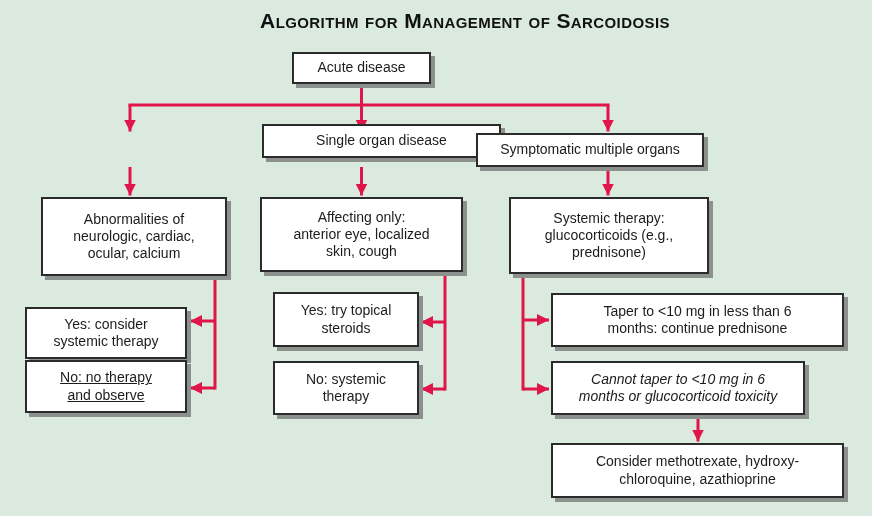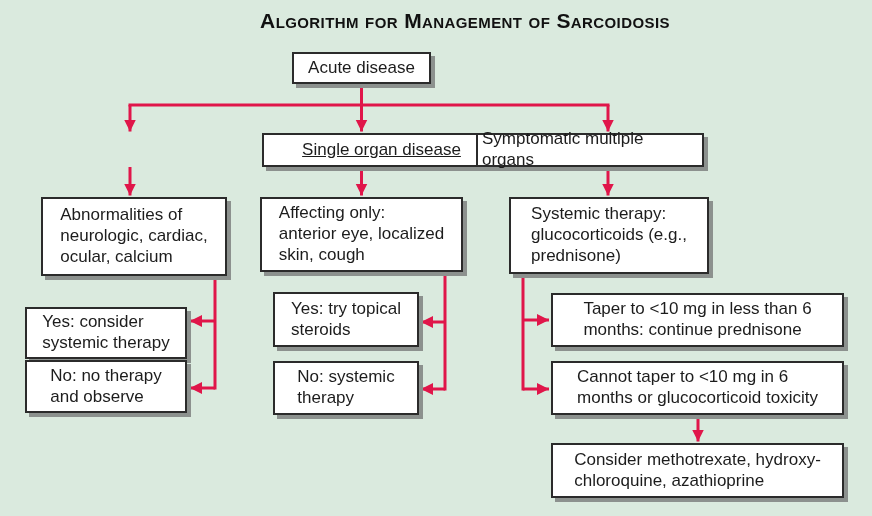--- a/index.html
+++ b/index.html
@@ -27,39 +27,40 @@
   }
   .box {
     position: absolute;
     box-sizing: border-box;
     background: #ffffff;
     border: 2px solid var(--box-border, #2b2b2b);
     box-shadow: 4px 4px 0 var(--box-shadow, #8c918e);
     display: flex;
     align-items: center;
     justify-content: center;
+    text-align: center;
     white-space: pre-line;
-    font-size: 17px;
+    font-size: 14px;
     line-height: 1.22;
     padding: 2px 4px;
   }
   
   #n-acute    { left:292px; top:52px;  width:139px; height:32px; }
   #n-min      { left:21px;  top:133px; width:226px; height:34px; }
-  #n-single   { left:262px; top:133px; width:239px; height:34px;text-decoration:underline; }
+  #n-single   { left:262px; top:124px; width:239px; height:34px; }
   #n-multi    { left:476px; top:133px; width:228px; height:34px; }
   #n-abn      { left:41px;  top:197px; width:186px; height:79px; }
   #n-affect   { left:260px; top:197px; width:203px; height:75px; }
   #n-systemic { left:509px; top:197px; width:200px; height:77px; }
   #n-yes1     { left:25px;  top:307px; width:162px; height:52px; }
-  #n-no1      { left:25px;  top:360px; width:162px; height:53px; }
+  #n-no1      { left:25px;  top:360px; width:162px; height:53px;text-decoration:underline; }
   #n-yes2     { left:273px; top:292px; width:146px; height:55px; }
   #n-no2      { left:273px; top:361px; width:146px; height:54px; }
   #n-taper    { left:551px; top:293px; width:293px; height:54px; }
-  #n-cannot   { left:551px; top:361px; width:293px; height:54px; }
+  #n-cannot   { left:551px; top:361px; width:254px; height:54px;font-style:italic; }
   #n-consider { left:551px; top:443px; width:293px; height:55px; }
 
   #flow-arrows { position: absolute; left: 0; top: 0; pointer-events: none; }
   #flow-arrows .link {
     stroke: var(--arrow, #e0164a);
     stroke-width: 3;
     fill: none;
   }
   #flow-arrows marker path { fill: var(--arrow, #e0164a); stroke: none; }
 </style>

